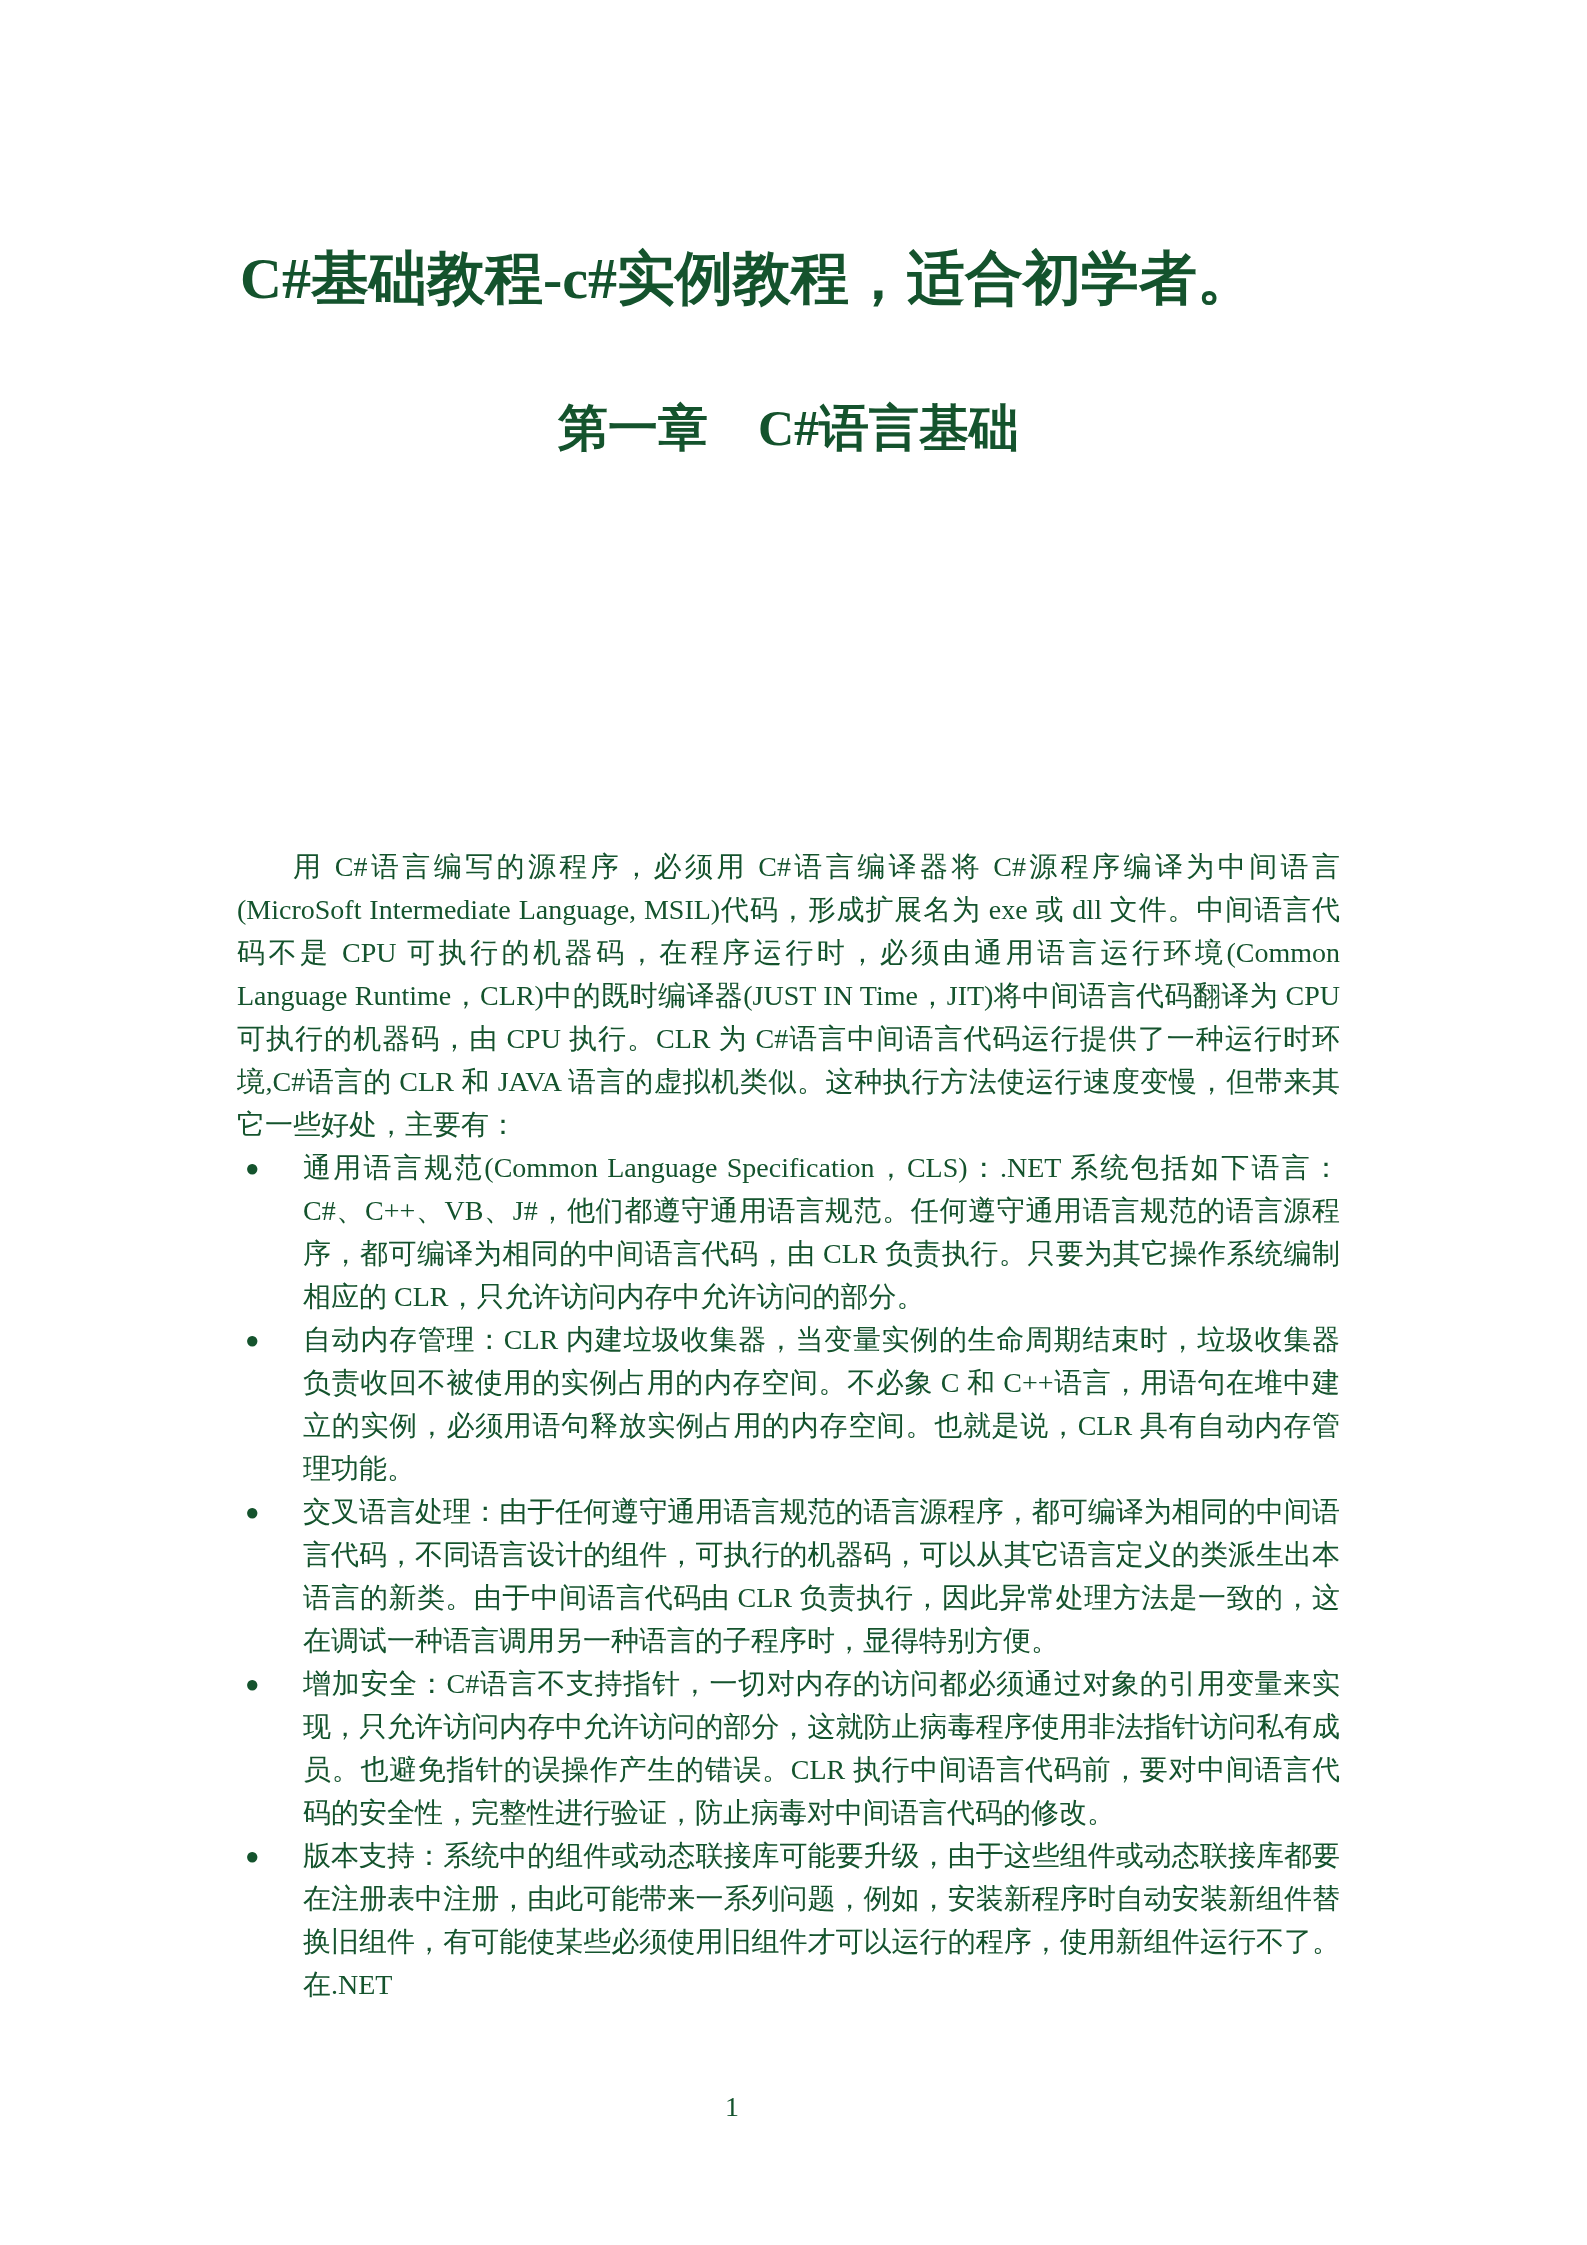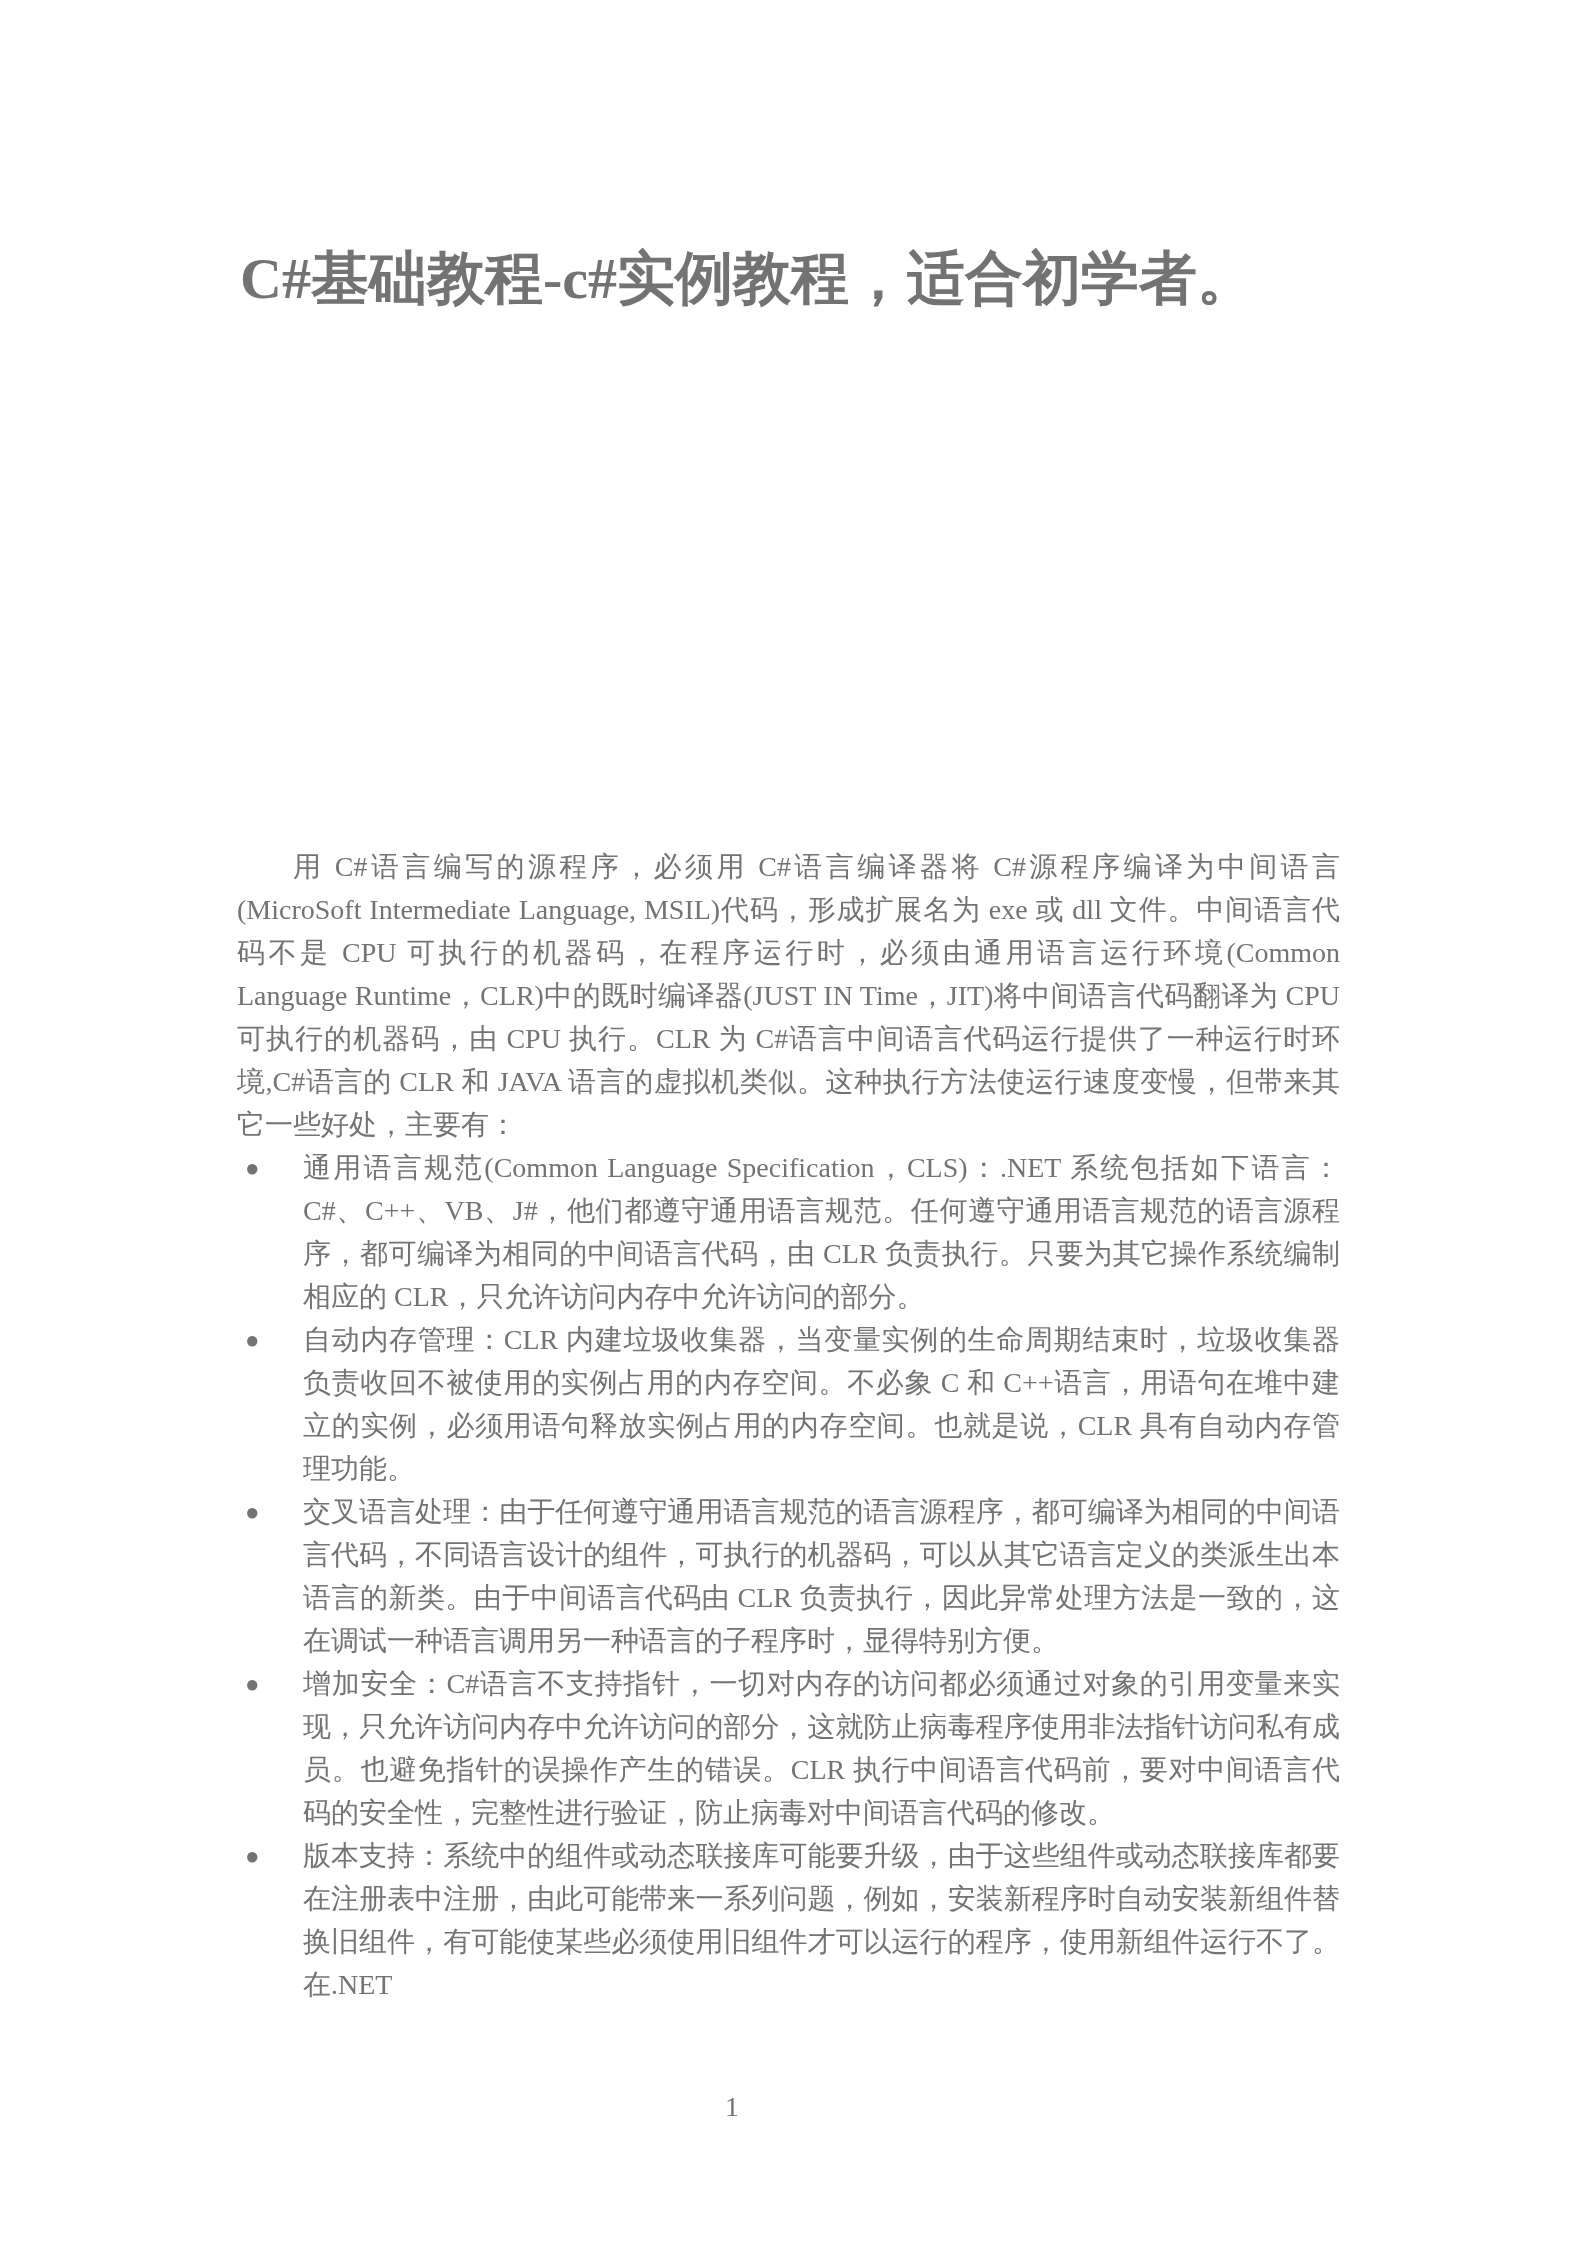--- a/index.html
+++ b/index.html
@@ -5,21 +5,21 @@
   html, body {
     margin: 0;
     padding: 0;
     background: #ffffff;
   }
   .page {
     position: relative;
     width: 1464px;
     height: 2245px;
     background: #ffffff;
-    color: #737373;
+    color: #14532d;
     font-family: "Liberation Serif", "DejaVu Serif", serif;
     overflow: hidden;
   }
   .doc-title {
     position: absolute;
     left: 240px;
     top: 246px;
     margin: 0;
     font-size: 58px;
     line-height: 66px;
@@ -99,20 +99,21 @@
     line-height: 34px;
   }
 </style>
 </head>
 <body>
 
 <div class="page">
 
   <h1 class="doc-title">C#基础教程-c#实例教程，适合初学者。</h1>
 
+  <h2 class="chapter">第一章　C#语言基础</h2>
 
 
 
   <div class="text-flow">
 
 
     <p class="body-text indent">用 C#语言编写的源程序，必须用 C#语言编译器将 C#源程序编译为中间语言(MicroSoft Intermediate Language, MSIL)代码，形成扩展名为 exe 或 dll 文件。中间语言代码不是 CPU 可执行的机器码，在程序运行时，必须由通用语言运行环境(Common Language Runtime，CLR)中的既时编译器(JUST IN Time，JIT)将中间语言代码翻译为 CPU 可执行的机器码，由 CPU 执行。CLR 为 C#语言中间语言代码运行提供了一种运行时环境,C#语言的 CLR 和 JAVA 语言的虚拟机类似。这种执行方法使运行速度变慢，但带来其它一些好处，主要有：</p>
 
     <ul class="bullets">
       <li class="body-text"><span class="bullet-marker">●</span><span>通用语言规范(Common Language Specification，CLS)：.NET 系统包括如下语言：C#、C++、VB、J#，他们都遵守通用语言规范。任何遵守通用语言规范的语言源程序，都可编译为相同的中间语言代码，由 CLR 负责执行。只要为其它操作系统编制相应的 CLR，只允许访问内存中允许访问的部分。</span></li>

